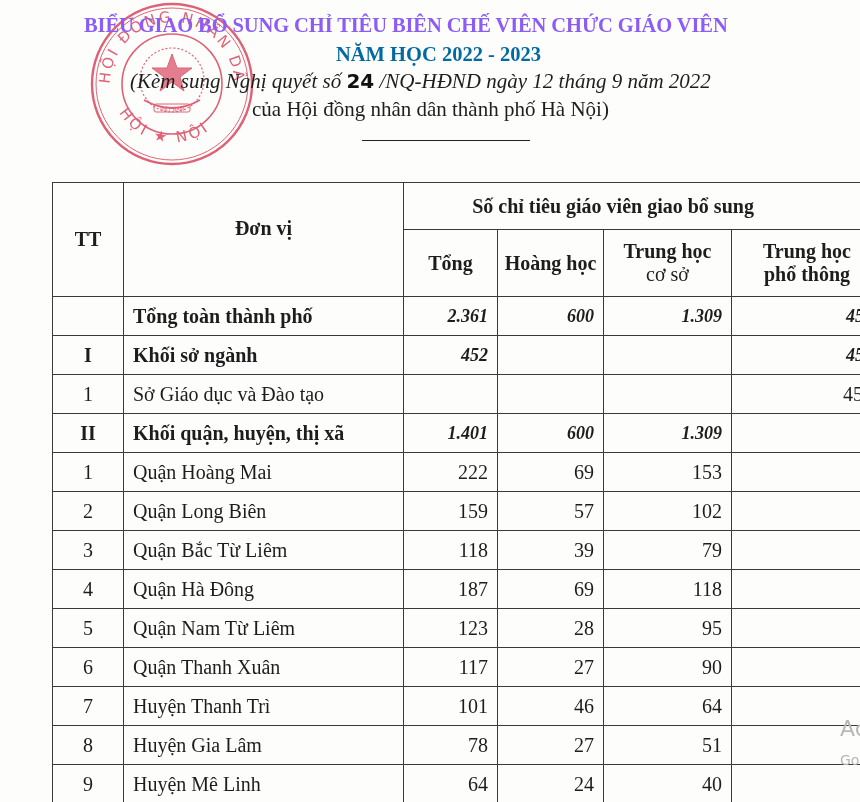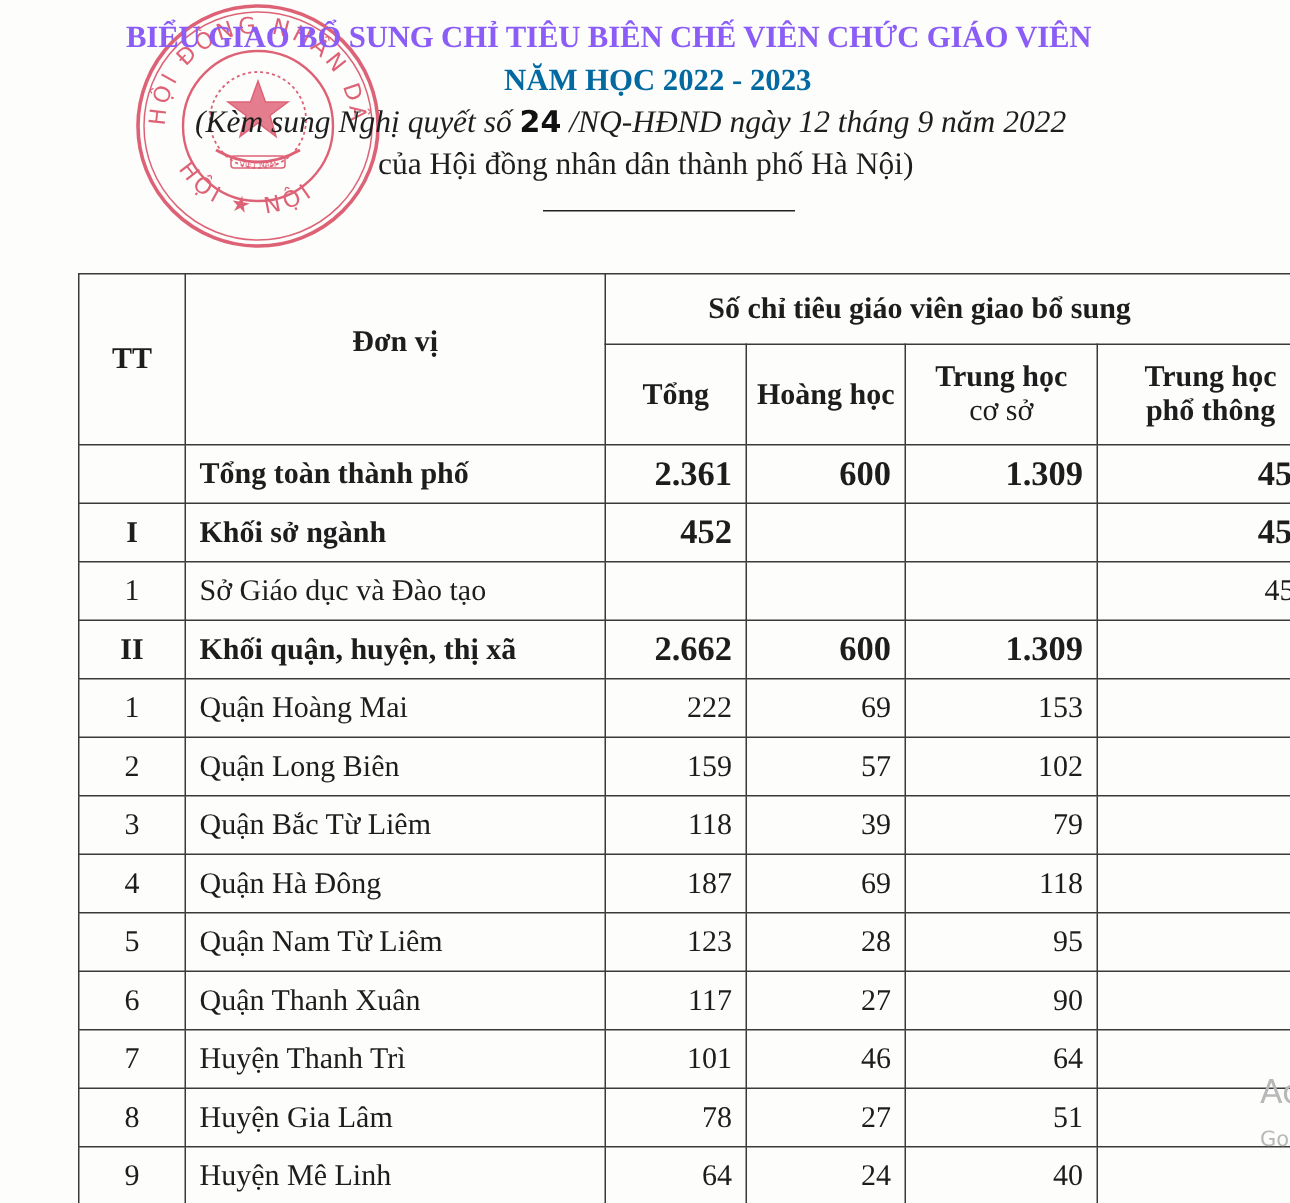--- a/index.html
+++ b/index.html
@@ -104,21 +104,21 @@
   .hdr-group .g-inner { position: relative; left: -30px; }
   .hdr-sub th { height: 67px; line-height: 23px; }
   .hdr-sub .line2 { font-weight: normal; display: block; font-size: 20px; }
   .hdr-sub .line2.bold { font-weight: bold; }
   .hdr-sub .line1 { display: block; }
   .doc-table tr.data-row td { height: 39px; }
   .tt { text-align: center; }
   .unit { text-align: left; padding-left: 9px !important; white-space: nowrap; }
   .num { text-align: right; padding-right: 9px !important; }
   .bold-row td { font-weight: bold; }
-  .bold-row td.num { font-size: 23px; }
+  .bold-row td.num { font-size: 18px; font-style: italic; }
   .watermark {
     position: absolute;
     left: 840px;
     color: #b8b8b8;
     font-family: "DejaVu Sans", sans-serif;
     white-space: nowrap;
     z-index: 5;
   }
   .wm1 { top: 716px; font-size: 22px; }
   .wm2 { top: 752px; font-size: 14px; }
@@ -205,21 +205,21 @@
           <td class="tt">1</td>
           <td class="unit">Sở Giáo dục và Đào tạo</td>
           <td class="num"></td>
           <td class="num"></td>
           <td class="num"></td>
           <td class="num">452</td>
         </tr>
         <tr class="data-row bold-row">
           <td class="tt">II</td>
           <td class="unit">Khối quận, huyện, thị xã</td>
-          <td class="num">2.662</td>
+          <td class="num">1.401</td>
           <td class="num">600</td>
           <td class="num">1.309</td>
           <td class="num"></td>
         </tr>
         <tr class="data-row">
           <td class="tt">1</td>
           <td class="unit">Quận Hoàng Mai</td>
           <td class="num">222</td>
           <td class="num">69</td>
           <td class="num">153</td>

